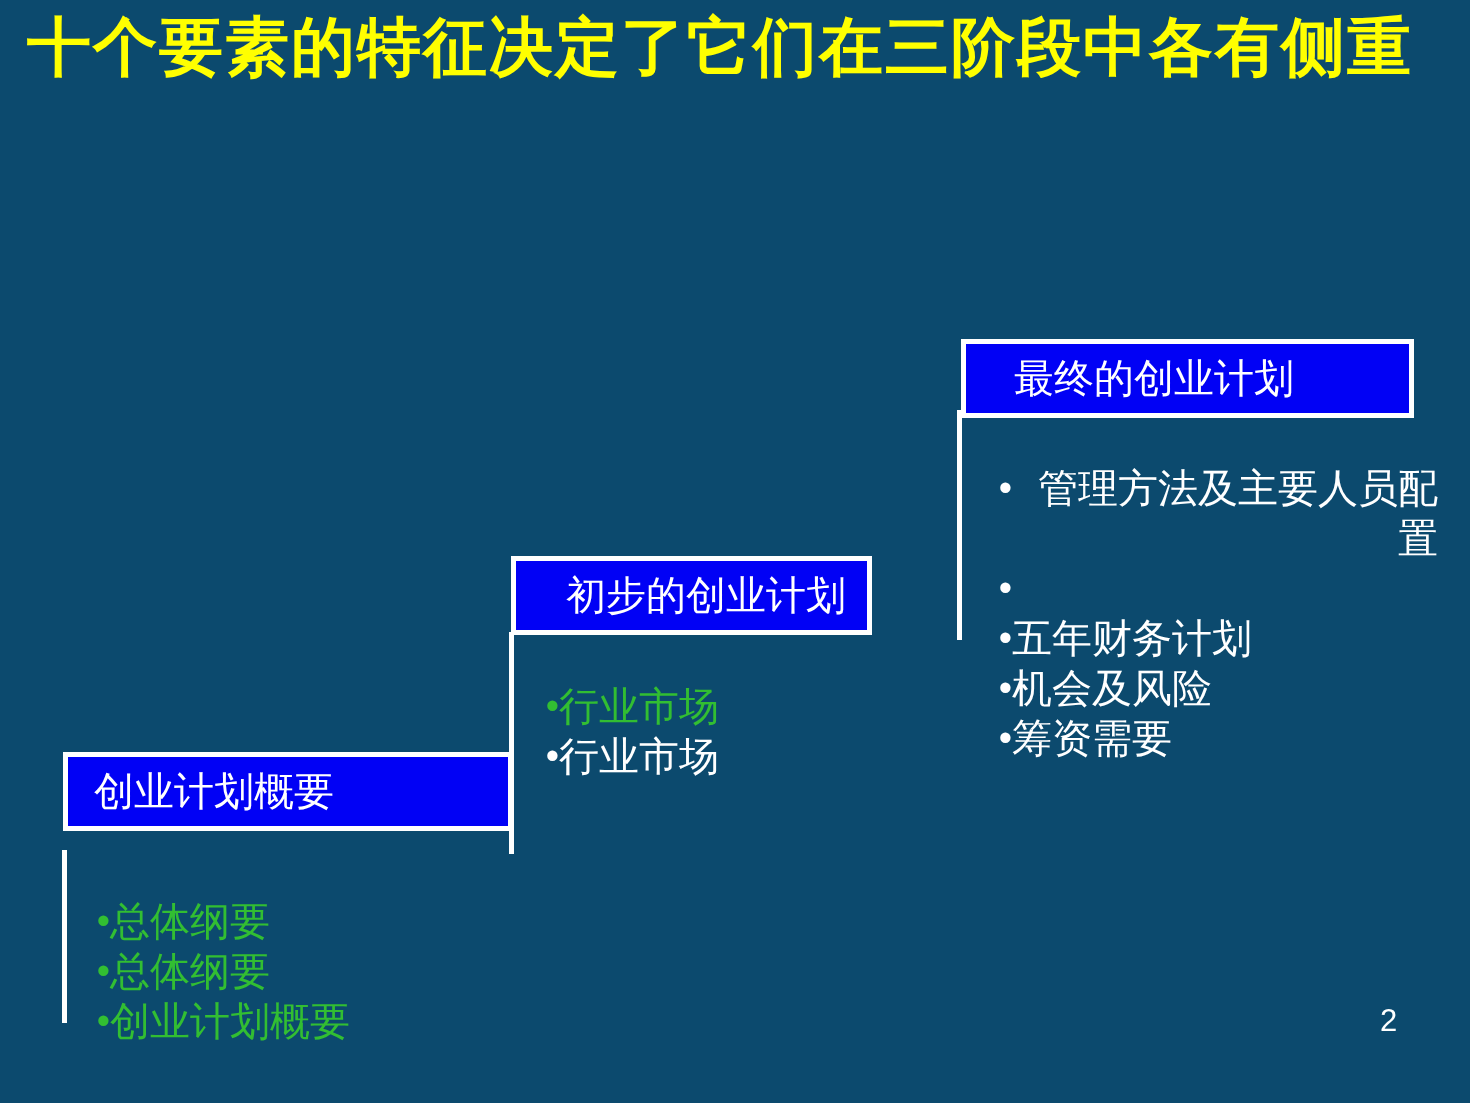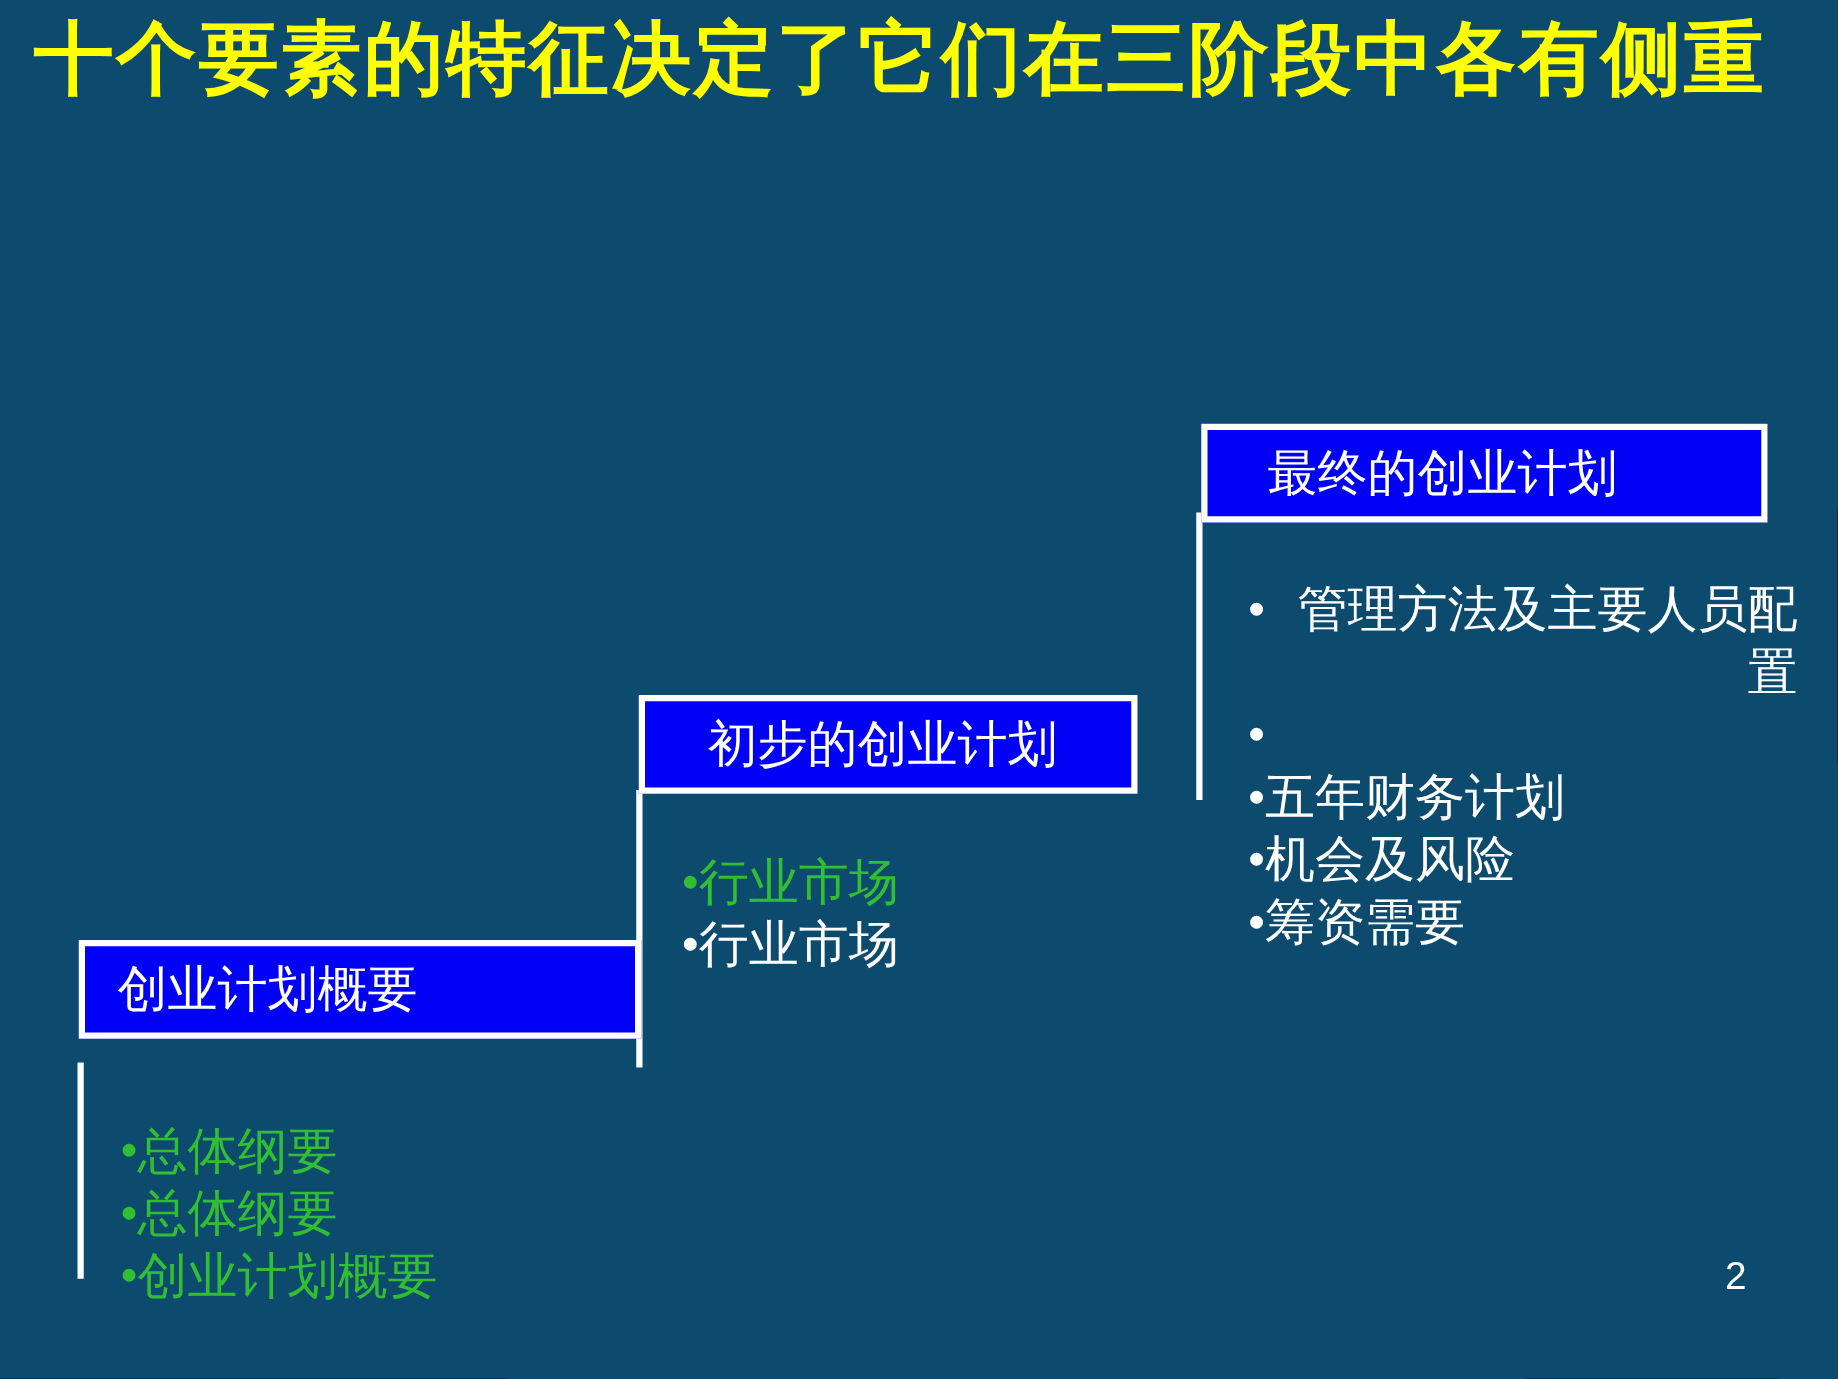--- a/index.html
+++ b/index.html
@@ -38,21 +38,21 @@
     height: 79px;
     background: #0101F5;
     border: 5px solid #FFFFFF;
     display: flex;
     align-items: center;
     color: #FFFFFF;
     font-size: 40px;
     white-space: nowrap;
   }
   #box-1 { left: 63px;  top: 752px; width: 450px; padding-left: 26px; }
-  #box-2 { left: 511px; top: 556px; width: 399px; padding-left: 50px; }
+  #box-2 { left: 511px; top: 556px; width: 361px; padding-left: 50px; }
   #box-3 { left: 961px; top: 339px; width: 453px; padding-left: 48px; }
   
   .bullets {
     position: absolute;
     list-style: none;
   }
   .bullets li {
     display: flex;
     align-items: flex-start;
     font-size: 40px;

